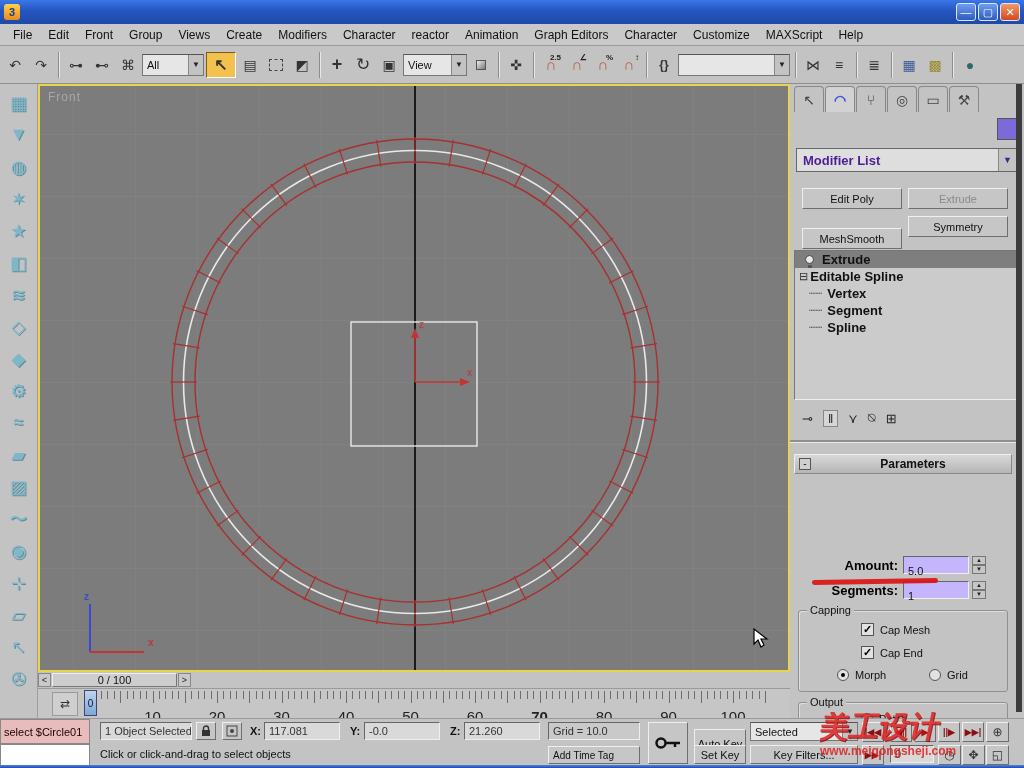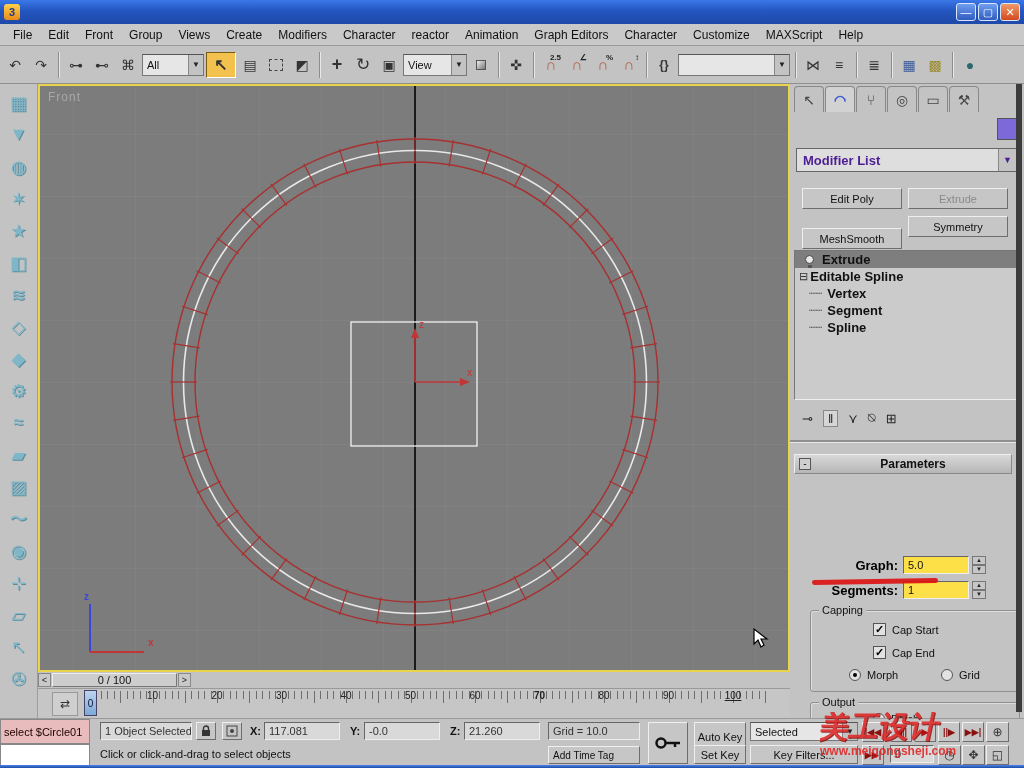--- a/index.html
+++ b/index.html
@@ -101,31 +101,31 @@
     background:#8f8f8f; box-shadow:0 1px 0 #e8e8e8; }
 
   #params-rollout { position:absolute; left:4px; top:370px; width:218px; height:20px;
     background:linear-gradient(#d8d8d8,#b6b6b6); border:1px solid #888;
     border-top-color:#eee; border-left-color:#eee; display:flex; align-items:center; }
   .roll-minus { width:12px; height:12px; border:1px solid #555; margin:0 4px;
     font-size:10px; line-height:10px; text-align:center; color:#111; background:#cfcfcf; }
   .roll-title { flex:1; text-align:center; font-size:12px; font-weight:bold; color:#111; }
 
   .spin-label { position:absolute; font-size:13px; font-weight:bold; color:#000; text-align:right; width:80px; }
-  .spin-field { position:absolute; width:66px; height:18px; background:#fde047;
+  .spin-field { position:absolute; width:66px; height:18px; background:#c4b5fd;
     border:1px solid #666; border-bottom-color:#eee; border-right-color:#eee;
-    font-size:11px; color:#111; padding:2px 0 0 4px; }
+    font-size:11px; color:#111; padding:8px 0 0 4px; }
   .spinner { position:absolute; width:14px; height:18px; display:flex; flex-direction:column; }
   .spinner div { flex:1; background:#c6c6c6; border:1px solid #777; font-size:6px;
     line-height:7px; text-align:center; color:#222; }
   #amount-underline { position:absolute; left:22px; top:125px; width:126px; height:5px;
     background:#dd1111; border-radius:3px; transform:rotate(-1deg); opacity:.9; z-index:6; }
 
   .groupbox { position:absolute; border:1px solid #909090; border-radius:3px;
-    box-shadow:inset 1px 1px 0 #dedede;margin-left:12px; }
+    box-shadow:inset 1px 1px 0 #dedede; }
   .groupbox .legend { position:absolute; top:-7px; left:8px; background:#c3c3c3;
     font-size:11px; color:#111; padding:0 3px; }
   .checkrow { position:absolute; display:flex; align-items:center; gap:6px;
     font-size:11px; color:#111; }
   .cb { width:13px; height:13px; background:#e2e2e2; border:1px solid #555;
     font-size:11px; line-height:11px; text-align:center; color:#000; font-weight:bold; }
   .radio { width:12px; height:12px; border-radius:50%; background:#e2e2e2;
     border:1px solid #555; position:relative; }
   .radio.sel:after { content:""; position:absolute; left:3px; top:3px; width:4px;
     height:4px; border-radius:50%; background:#000; }
@@ -137,21 +137,21 @@
   .ts-arrow { width:13px; height:14px; background:#c9c9c9; border:1px solid #888;
     font-size:9px; display:flex; align-items:center; justify-content:center; color:#222; }
   #ts-bar { width:125px; height:14px; background:#cdcdcd; border:1px solid #777;
     border-top-color:#eee; border-left-color:#eee; font-size:11px; color:#111;
     display:flex; align-items:center; justify-content:center; margin:0 1px; }
   #trackbar { position:absolute; left:38px; top:688px; width:752px; height:30px;
     background:#c6c6c6; border-top:1px solid #9a9a9a; }
   #ruler { position:absolute; left:50px; top:0; width:700px; height:30px; }
   .tick { position:absolute; top:2px; width:1px; height:8px; background:#6d6d6d; }
   .tick.major { height:12px; }
-  .rnum { position:absolute; top:1px; font-size:10px; color:#222; transform:translateX(-50%); }
+  .rnum { position:absolute; top:19px; font-size:15px; color:#222; transform:translateX(-50%); }
   #ts-handle { position:absolute; left:0px; top:1px; width:13px; height:26px;
     background:linear-gradient(#bcd4ee,#7da8d8); border:1px solid #446;
     font-size:10px; color:#113; text-align:center; line-height:26px; }
   .tb-mini { position:absolute; width:26px; height:24px; border:1px solid #999;
     background:#cfcfcf; font-size:12px; color:#333; display:flex; align-items:center; justify-content:center; }
 
   
   #statusbar { position:absolute; left:0; top:718px; width:1024px; height:50px;
     background:#c3c3c3; border-top:1px solid #9a9a9a; }
   #listener-pink { position:absolute; left:0; top:0; width:90px; height:25px;
@@ -446,40 +446,40 @@
     <span class="st-icon">⍉</span>
     <span class="st-icon">⊞</span>
   </div>
   <div id="panel-hr"></div>
 
   <div id="params-rollout">
     <span class="roll-minus">-</span>
     <span class="roll-title">Parameters</span>
   </div>
 
-  <span class="spin-label" style="left:28px; top:104px">Graph:</span>
+  <span class="spin-label" style="left:28px; top:104px">Amount:</span>
   <div class="spin-field" style="left:113px; top:102px">5.0</div>
   <div class="spinner" style="left:182px; top:102px">
       <div>▲</div>
       <div>▼</div>
     </div>
   <div id="amount-underline"></div>
 
   <span class="spin-label" style="left:28px; top:129px">Segments:</span>
   <div class="spin-field" style="left:113px; top:127px">1</div>
   <div class="spinner" style="left:182px; top:127px">
       <div>▲</div>
       <div>▼</div>
     </div>
 
   <div class="groupbox" style="left:8px; top:156px; width:210px; height:82px">
     <span class="legend">Capping</span>
     <div class="checkrow" style="left:62px; top:12px">
       <span class="cb">✓</span>
-      <span>Cap Start</span>
+      <span>Cap Mesh</span>
     </div>
     <div class="checkrow" style="left:62px; top:35px">
       <span class="cb">✓</span>
       <span>Cap End</span>
     </div>
     <div class="checkrow" style="left:38px; top:58px">
       <span class="radio sel"></span>
       <span>Morph</span>
     </div>
     <div class="checkrow" style="left:130px; top:58px">
@@ -669,21 +669,21 @@
   <div id="prompt-line">Click or click-and-drag to select objects</div>
   <div class="sb-btn" style="position:absolute; left:548px; top:27px; width:92px; height:18px; justify-content:flex-start; padding-left:4px; font-size:10px">Add Time Tag</div>
 
   <div class="sb-btn" style="position:absolute; left:648px; top:3px; width:40px; height:42px">
     <svg width="26" height="14">
         <circle cx="6" cy="7" r="4.5" fill="none" stroke="#111" stroke-width="2.5"></circle>
         <line x1="10" y1="7" x2="25" y2="7" stroke="#111" stroke-width="2.5"></line>
         <line x1="20" y1="7" x2="20" y2="11" stroke="#111" stroke-width="2.5"></line>
       </svg>
   </div>
-  <div class="sb-btn" style="position:absolute; left:694px; top:3px; width:52px; height:29px">Auto Key</div>
+  <div class="sb-btn" style="position:absolute; left:694px; top:10px; width:52px; height:29px">Auto Key</div>
   <div class="sb-btn" style="position:absolute; left:694px; top:26px; width:52px; height:19px">Set Key</div>
   <div class="tb-dd" style="position:absolute; left:750px; top:3px; width:108px; height:19px">
     <span>Selected</span>
     <span class="dd-arrow">▼</span>
   </div>
   <div class="sb-btn" style="position:absolute; left:750px; top:26px; width:108px; height:19px">Key Filters...</div>
 
   <div class="play-btn" style="position:absolute; left:862px; top:3px">|◀◀</div>
   <div class="play-btn" style="position:absolute; left:862px; top:26px">▶▶|</div>
   <div class="play-btn" style="position:absolute; left:890px; top:3px">◀||</div>

